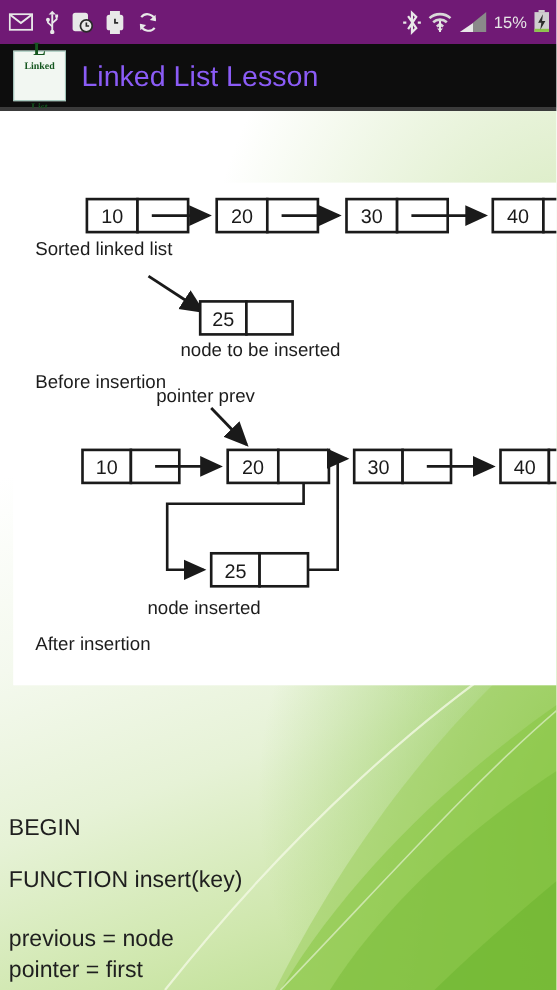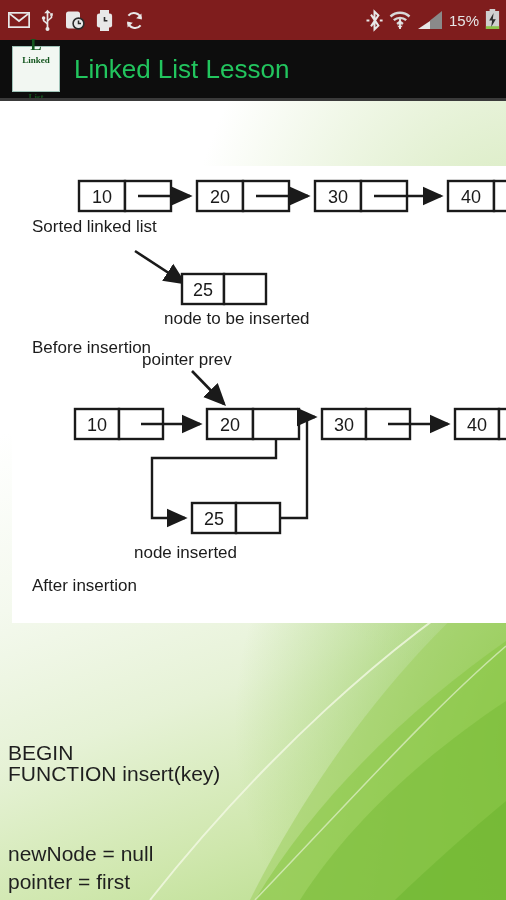--- a/index.html
+++ b/index.html
@@ -7,21 +7,21 @@
     width:506px; height:900px;
     font-family:"Liberation Sans", sans-serif;
     overflow:hidden;
     background:#ffffff;
   }
   #screen { position:relative; width:506px; height:900px; overflow:hidden; }
 
   
   .statusbar{
     position:absolute; left:0; top:0; width:506px; height:40px;
-    background:#7f1d1d;
+    background:#701a75;
     display:flex; 
     padding:0 6px 0 8px;
     color:#e8e8e8;
   }
   .sb-left{ display:flex; align-items:center; gap:11px; flex:1; }
   .sb-right{ display:flex; align-items:center; gap:6px; }
   .sb-ico{ display:inline-block; line-height:0; }
   .sb-batt-text{
     font-size:15px; color:#e6e6e6; letter-spacing:0;
     font-family:"Liberation Sans", sans-serif;
@@ -41,21 +41,21 @@
   .app-icon{
     width:48px; height:46px; background:#f2f7f2;
     border:1px solid #9fc3b8;
     display:flex; flex-direction:column; align-items:center; justify-content:center;
     line-height:1;
   }
   .app-icon .ai-l{ font-family:"Liberation Serif", serif; font-weight:bold; font-size:17px; color:#14561f; }
   .app-icon .ai-t1{ font-family:"Liberation Serif", serif; font-weight:bold; font-size:9px; color:#14561f; margin-top:3px; }
   .app-icon .ai-t2{ font-family:"Liberation Serif", serif; font-weight:bold; font-size:9px; color:#14561f;margin-top:28px; }
   .ab-title{
-    color:#22c55e; font-size:26px; font-weight:400; margin-left:14px;
+    color:#8b5cf6; font-size:26px; font-weight:400; margin-left:14px;
     font-family:"Liberation Sans", sans-serif;
   }
   .ab-sep{
     position:absolute; left:0; top:98px; width:506px; height:3px;
     background:#3a3a3a;
   }
 
   
   .content{
     position:absolute; left:0; top:101px; width:506px; height:799px;
@@ -282,18 +282,18 @@
           <text x="20" y="187">Before insertion</text>
           <text x="130" y="199">pointer prev</text>
           <text x="122" y="392">node inserted</text>
           <text x="20" y="425">After insertion</text>
         </g>
       </svg>
     </div>
 
 
     <div class="code-line" style="top:640px;">BEGIN</div>
-    <div class="code-line" style="top:661px;">FUNCTION insert(key)</div>
-    <div class="code-line" style="top:741px;">newNode = null</div>
+    <div class="code-line" style="top:687px;">FUNCTION insert(key)</div>
+    <div class="code-line" style="top:741px;">previous = node</div>
     <div class="code-line" style="top:769px;">pointer = first</div>
 
   </div>
 </div>
 
 </body></html>

